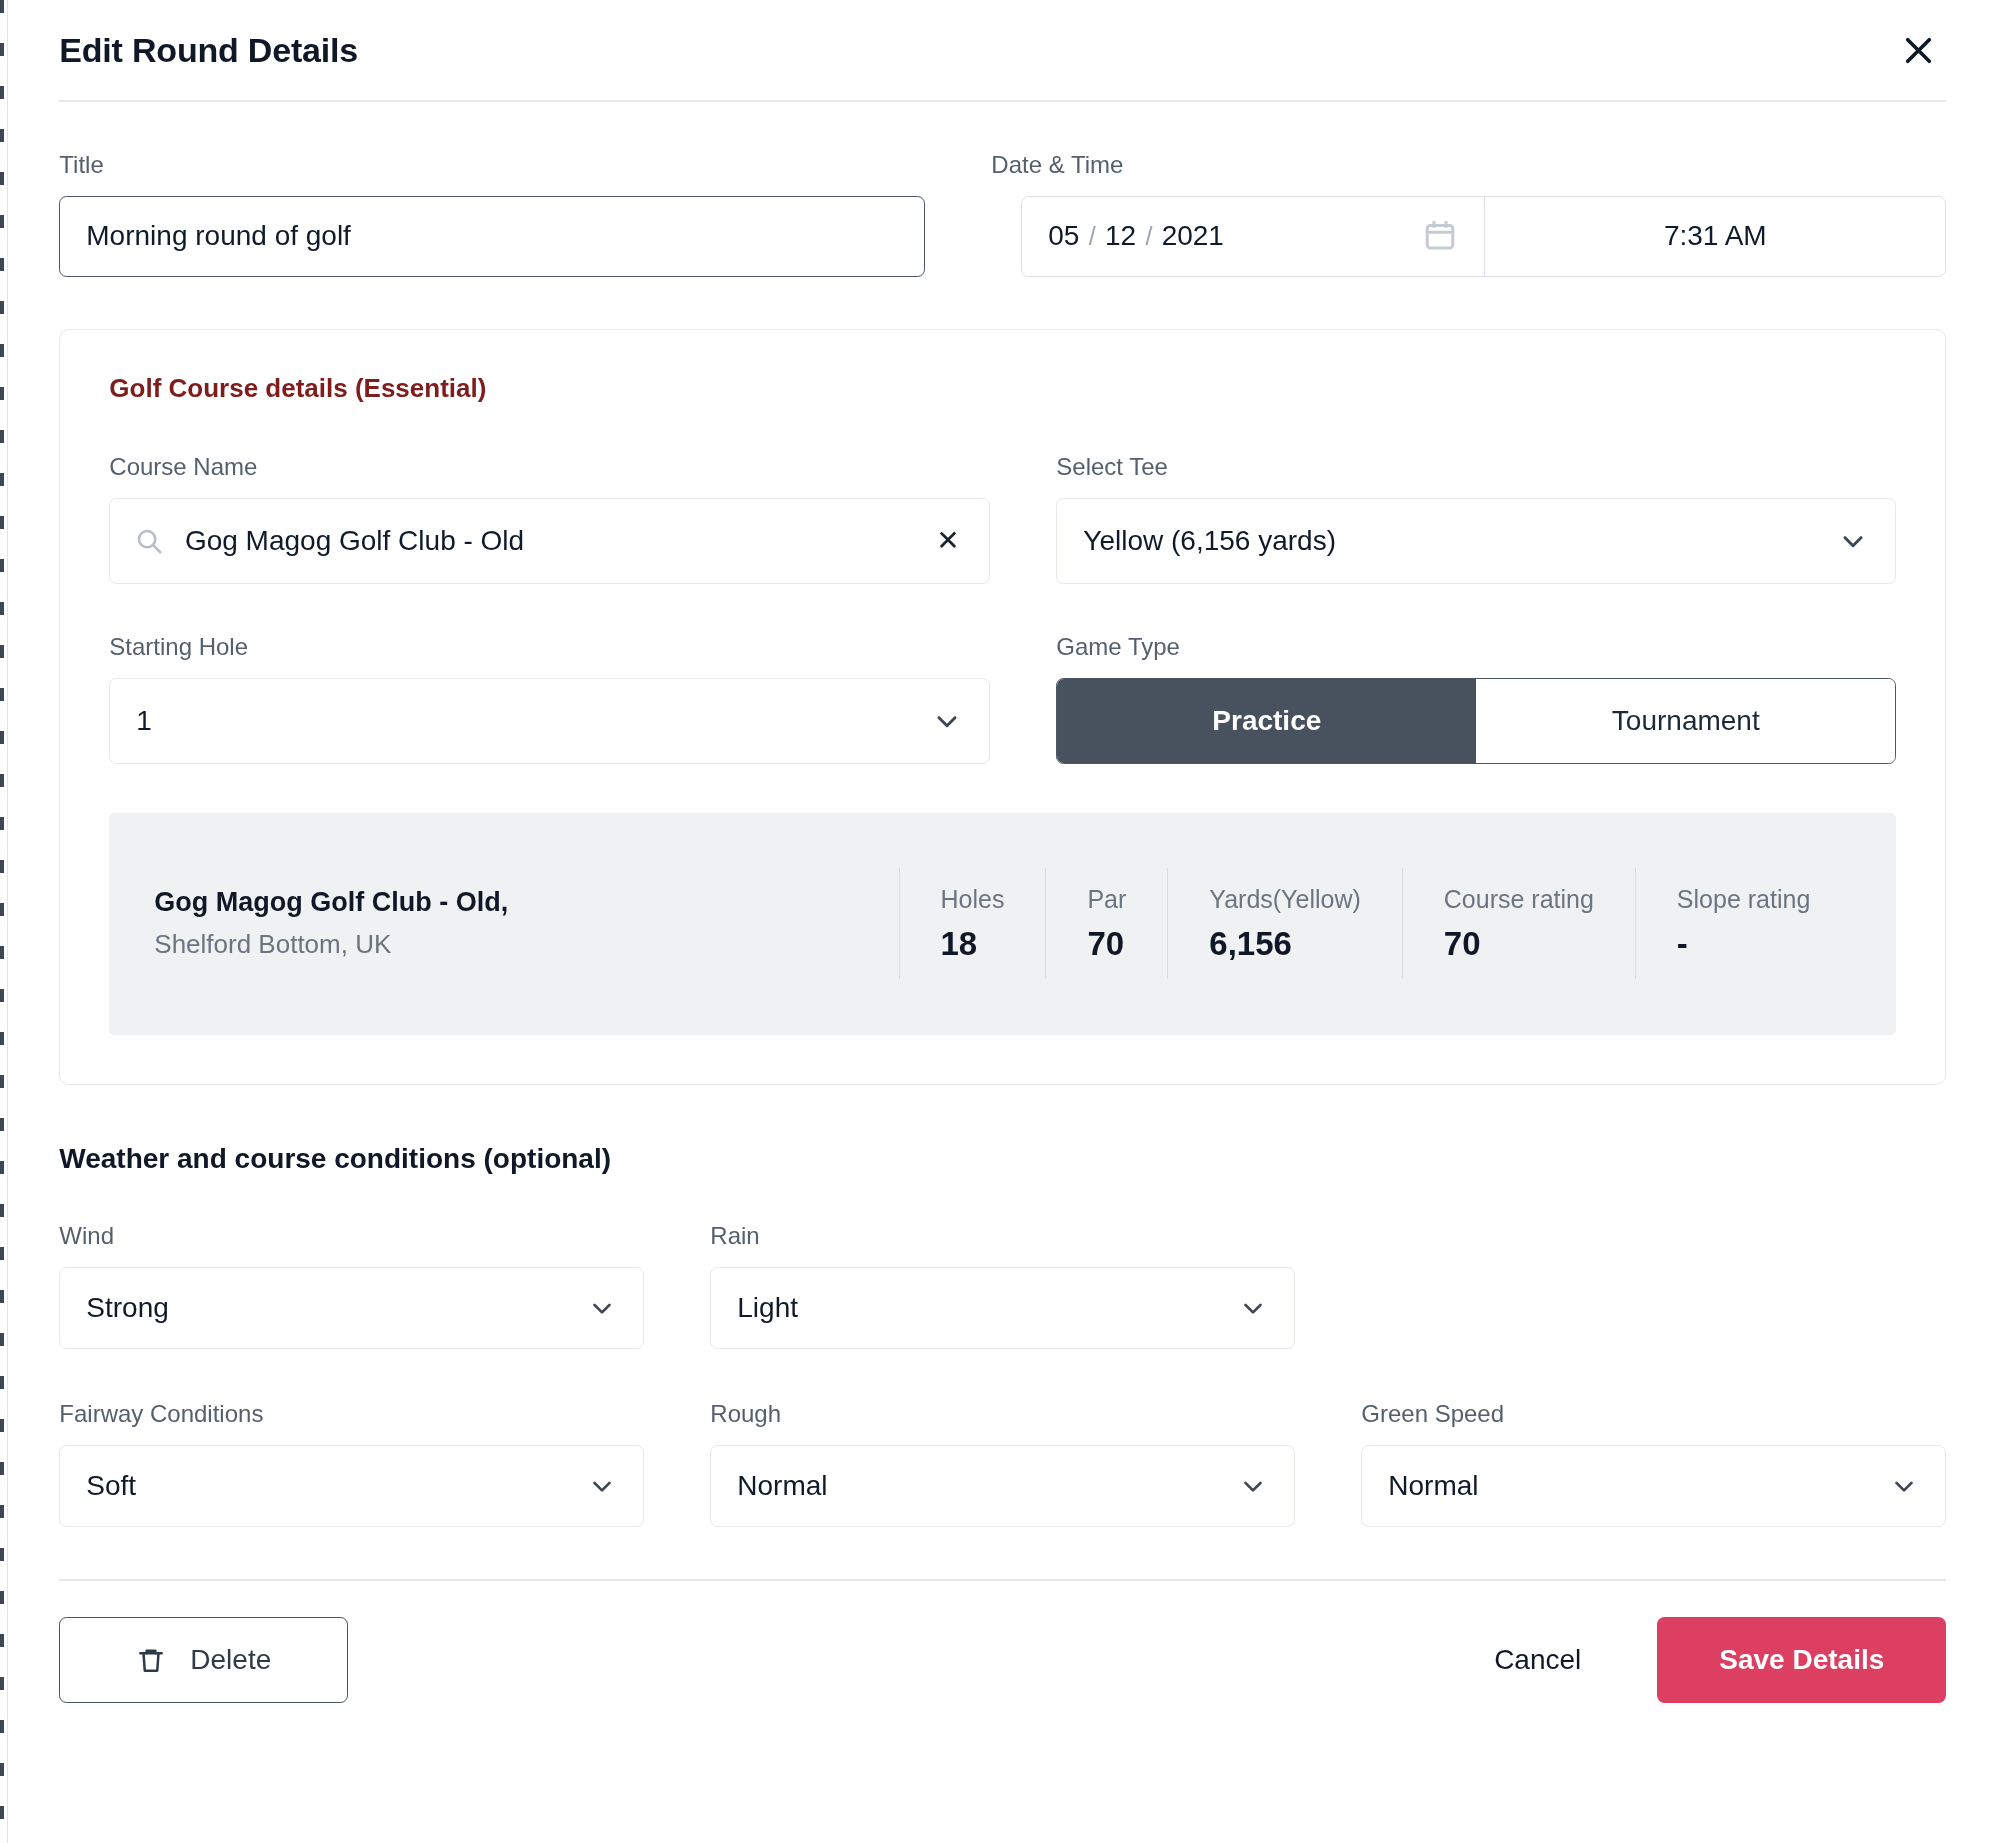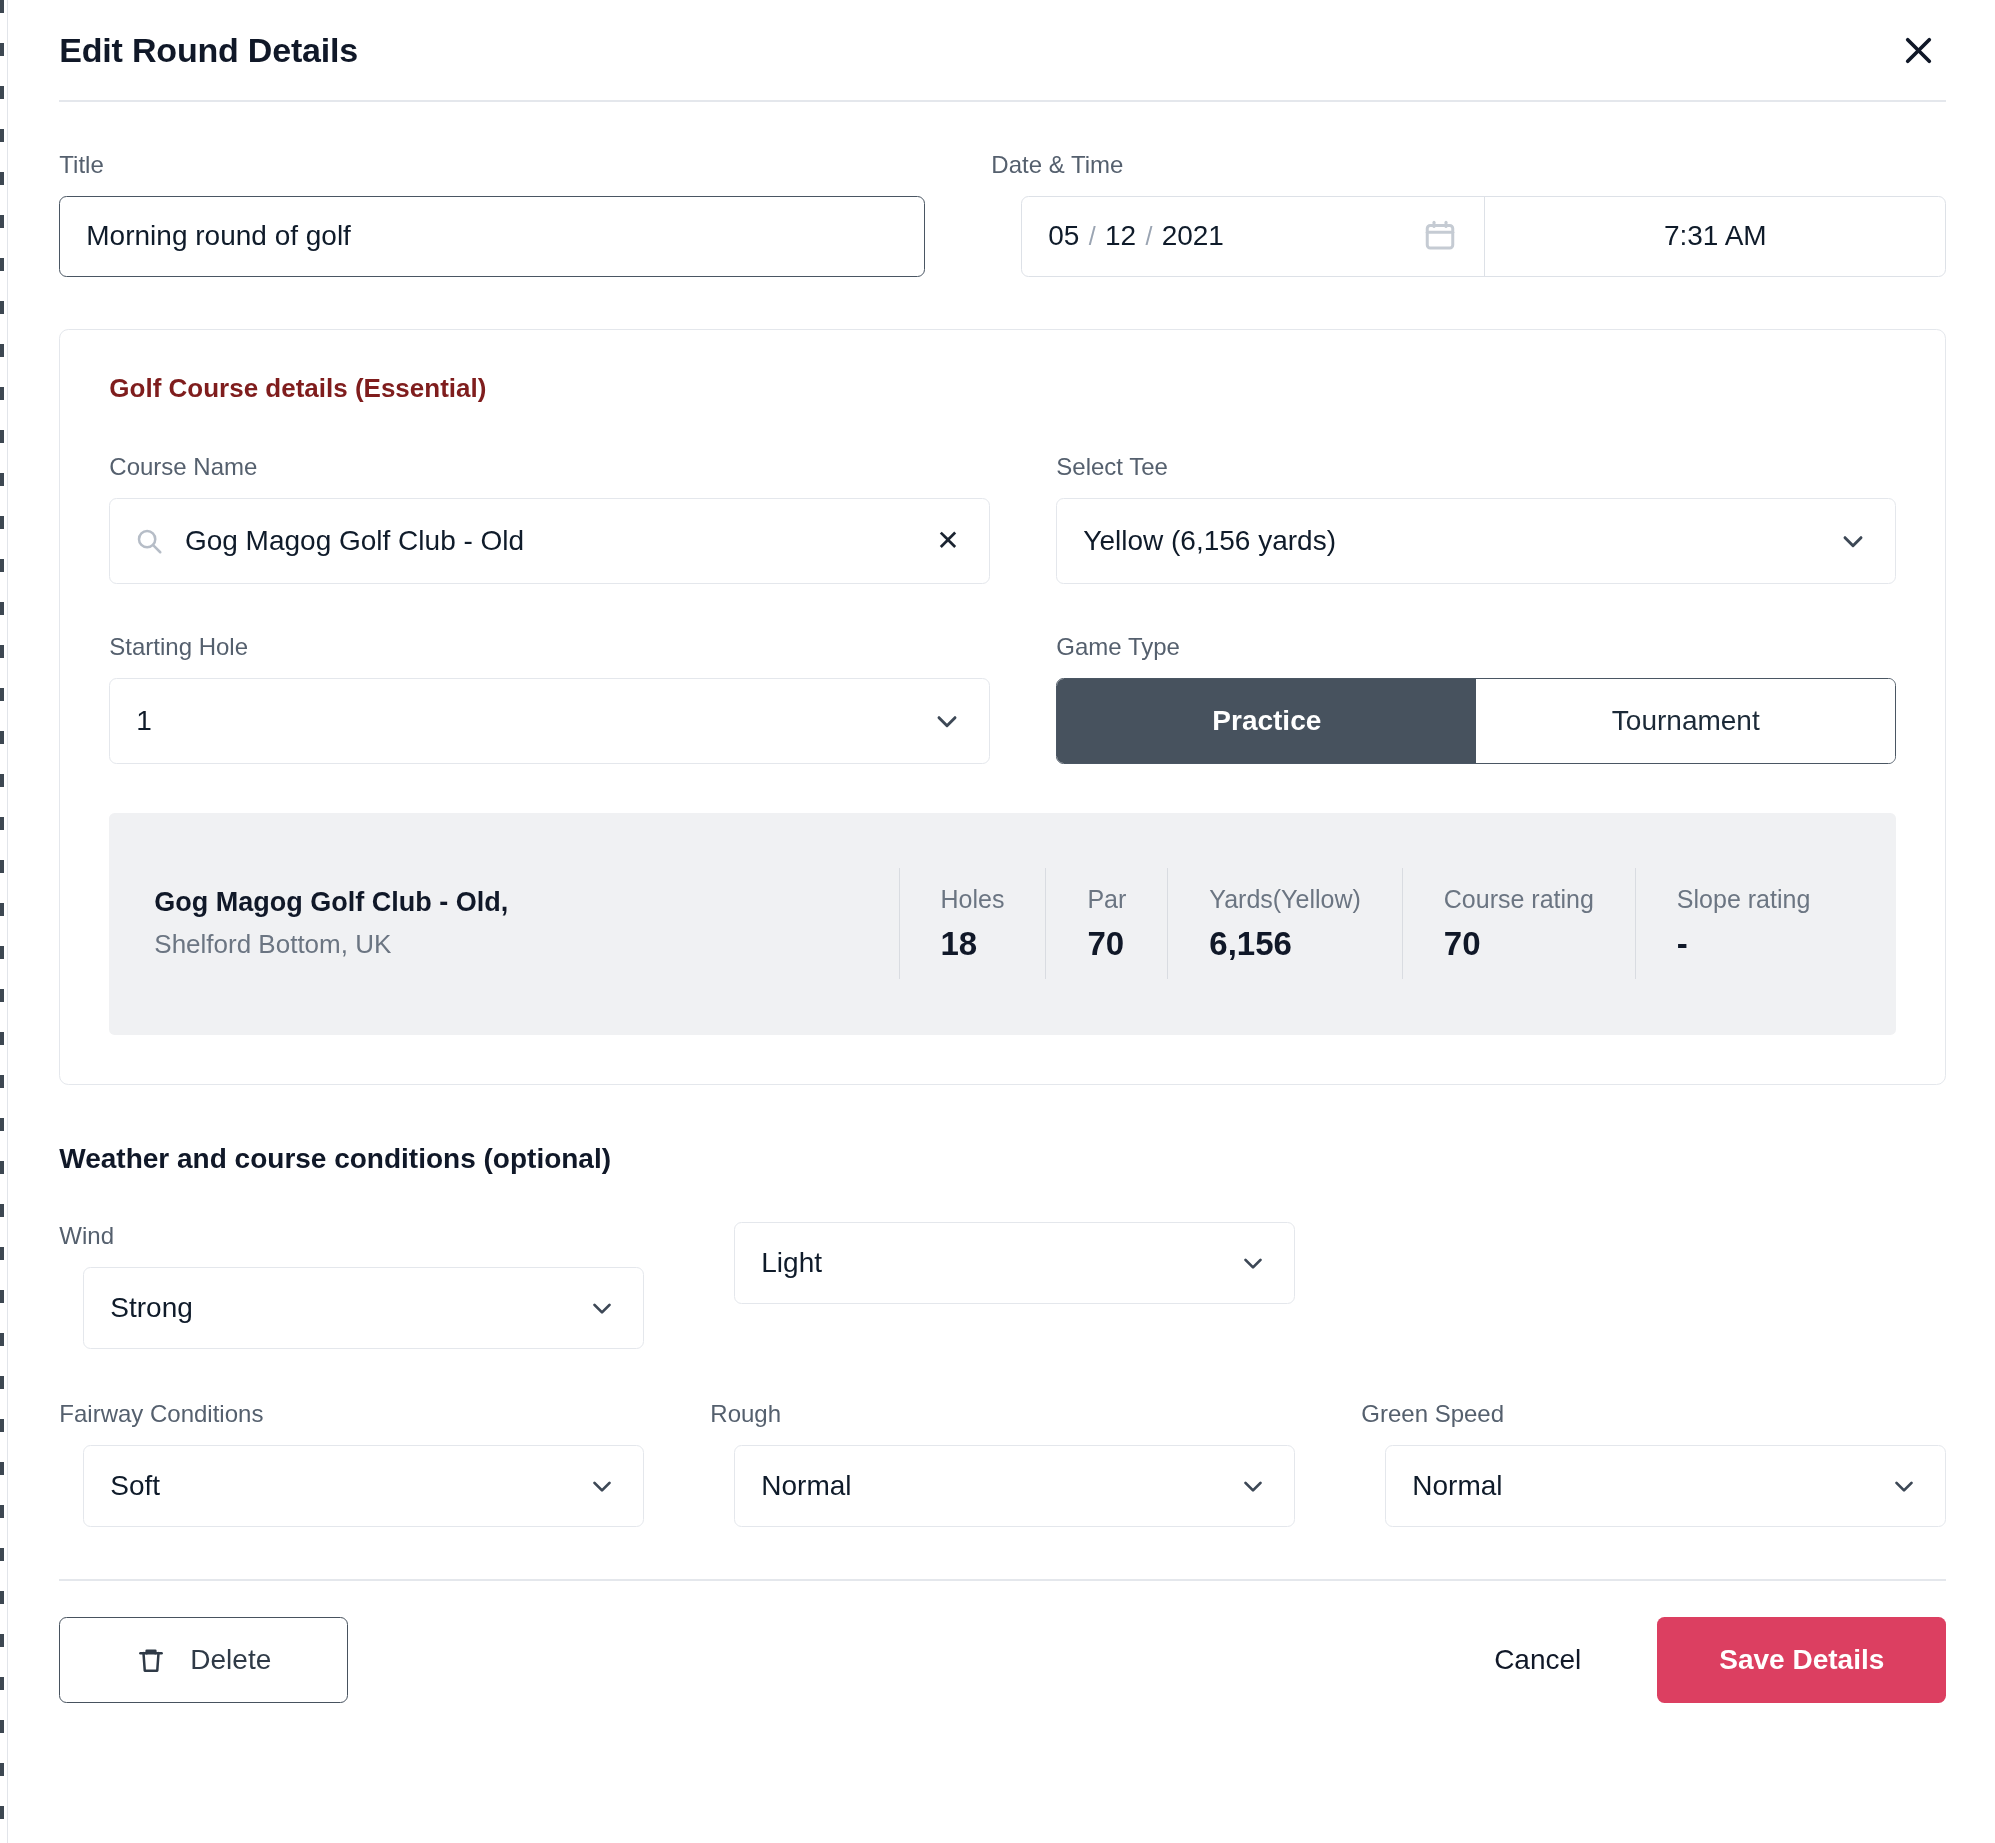--- a/index.html
+++ b/index.html
@@ -254,21 +254,21 @@
     color: #101828;
     margin-bottom: 47px;
   }
   .weather-grid {
     display: grid;
     grid-template-columns: repeat(3, 1fr);
     column-gap: 66px;
     row-gap: 51px;
   }
   .weather-grid .cell.empty { visibility: hidden; }
-  .weather-grid .select-control { height: 82px; margin-left: 24px; }
+  .weather-grid .select-control { height: 82px; }
 
   
   .footer-rule {
     height: 1.9px;
     background: #e4e7ec;
     margin-top: 52px;
   }
   .footer {
     height: 159px;
     display: flex;
@@ -458,20 +458,21 @@
         <span>Strong</span>
         <span>
           <svg width="30" height="30" viewBox="0 0 24 24" fill="none" stroke="#3d4856" stroke-width="2.2" stroke-linecap="round" stroke-linejoin="round">
               <polyline points="6 9.5 12 15.5 18 9.5"></polyline>
             </svg>
         </span>
       </div>
     </div>
 
     <div class="cell">
+      <span class="field-label">Rain</span>
       <div class="select-control">
         <span>Light</span>
         <span>
           <svg width="30" height="30" viewBox="0 0 24 24" fill="none" stroke="#3d4856" stroke-width="2.2" stroke-linecap="round" stroke-linejoin="round">
               <polyline points="6 9.5 12 15.5 18 9.5"></polyline>
             </svg>
         </span>
       </div>
     </div>
 

